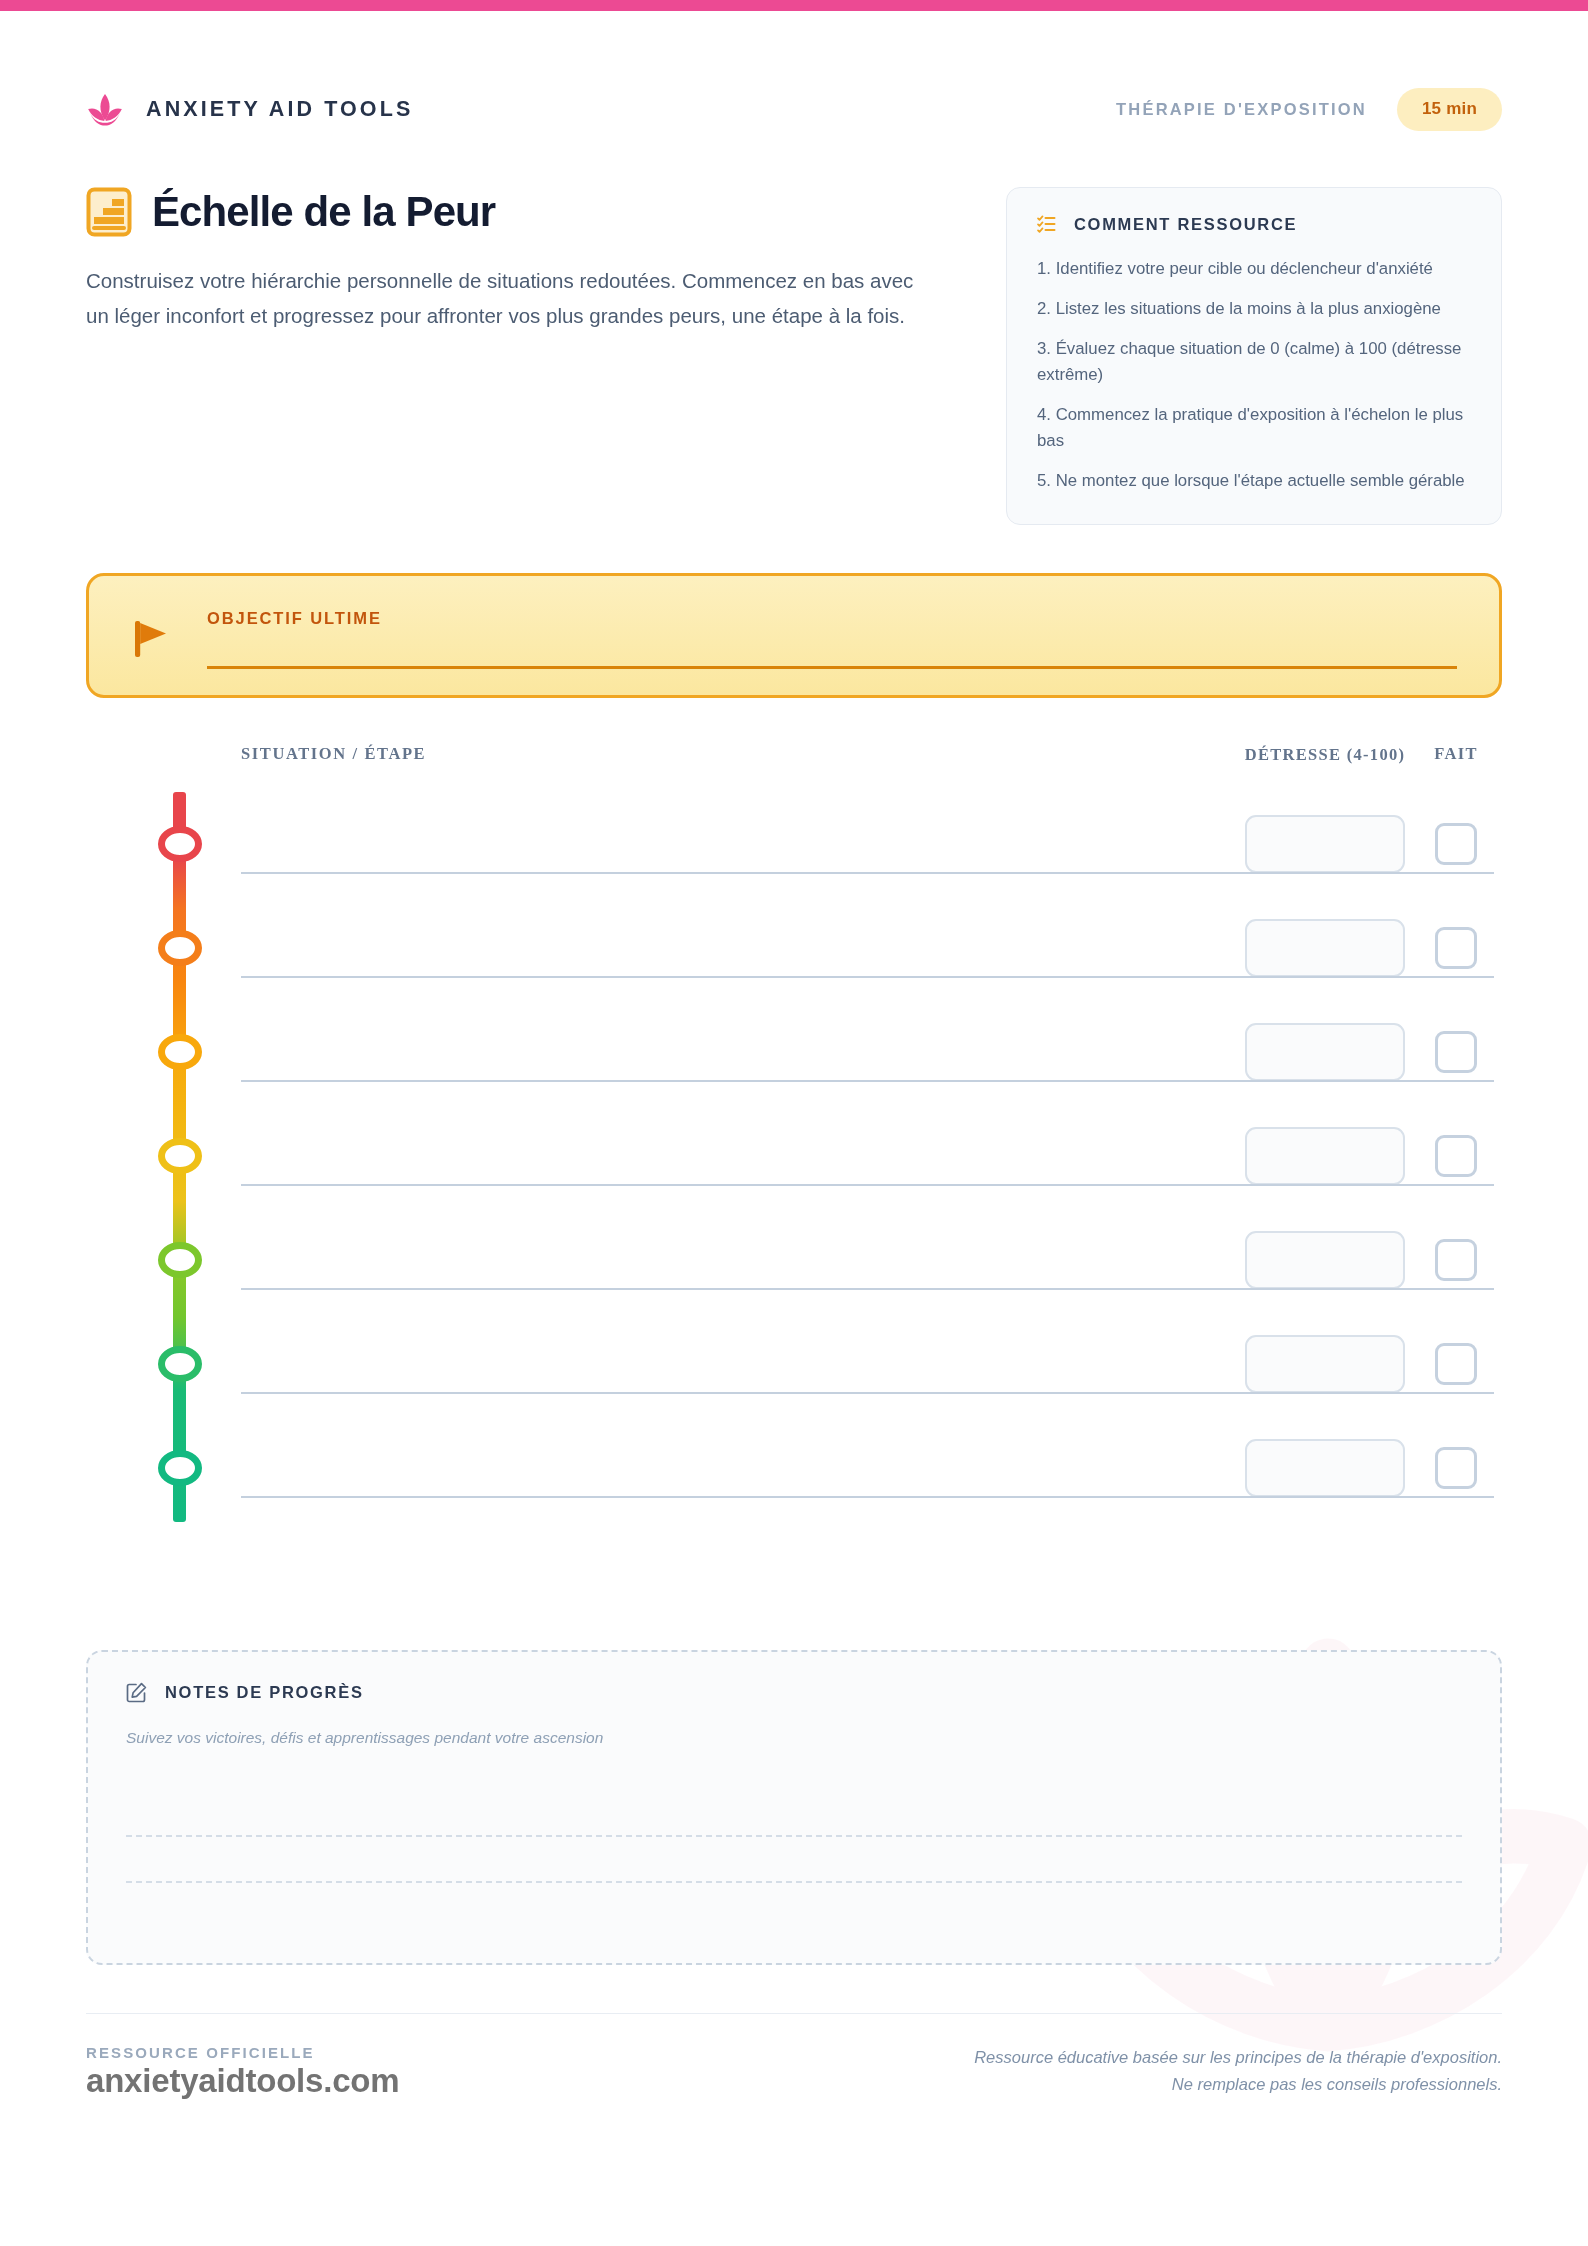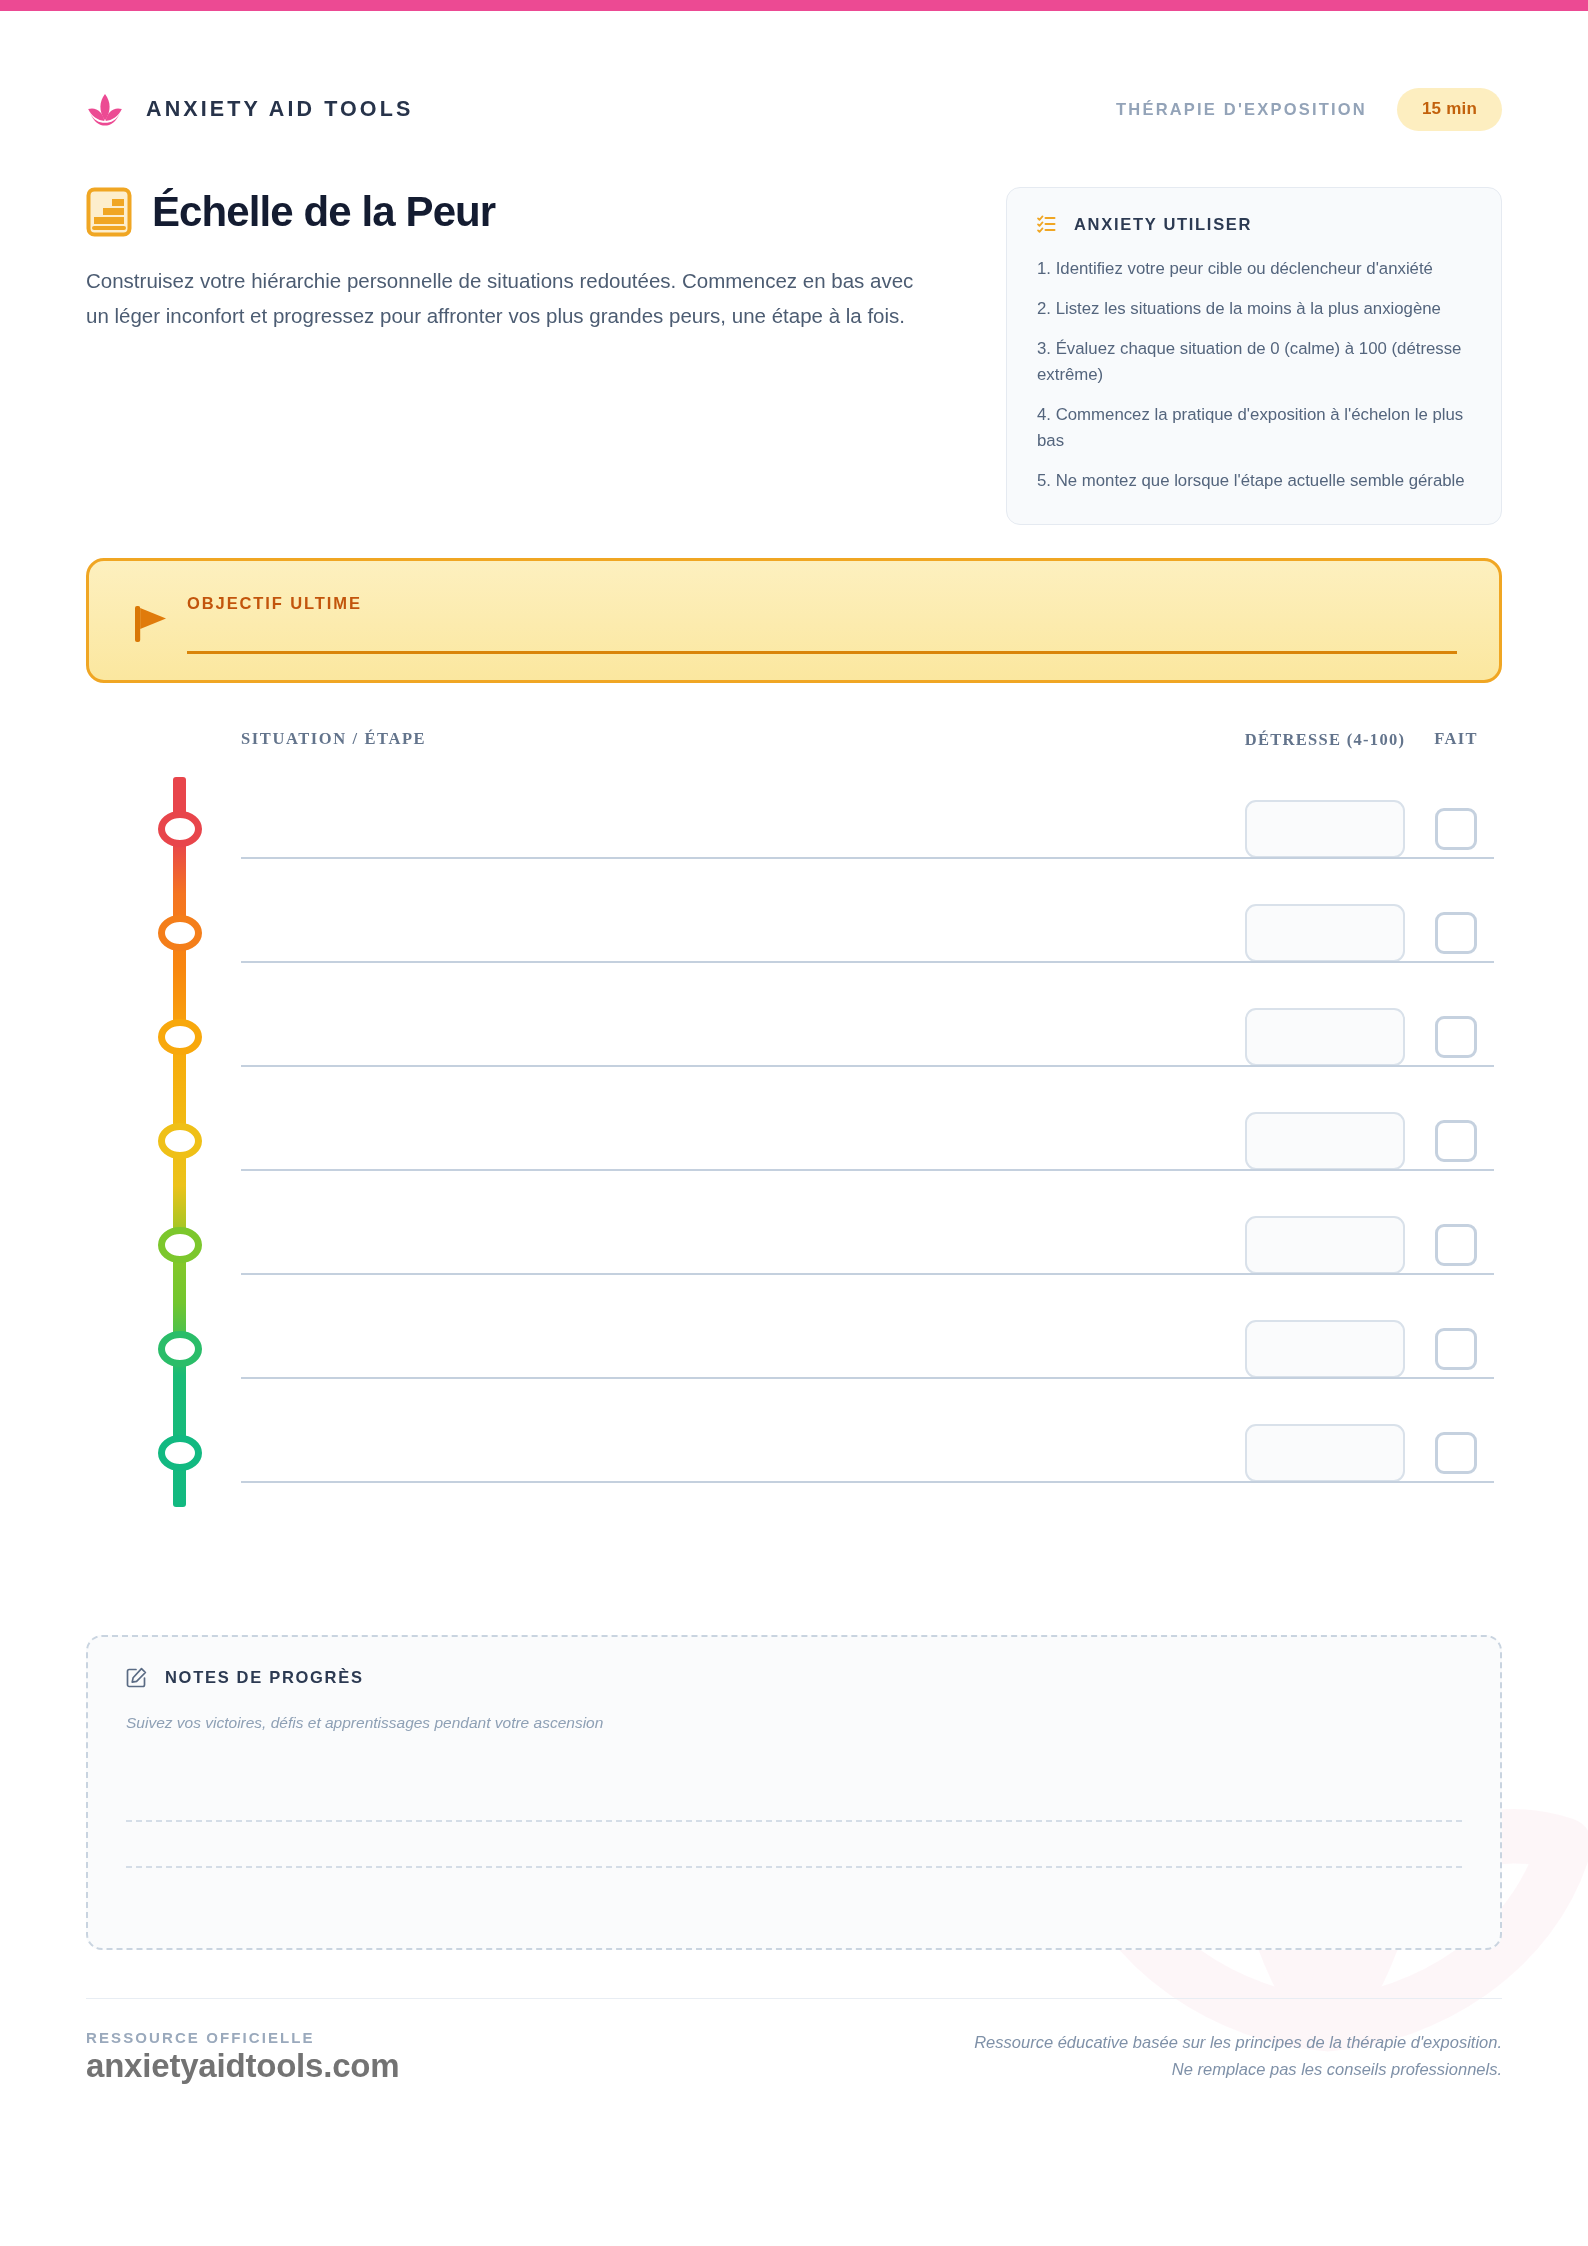--- a/index.html
+++ b/index.html
@@ -140,28 +140,28 @@
   .howto-step {
     font-size: 16.8px;
     line-height: 1.55;
     color: #54657d;
     margin-bottom: 14px;
   }
   .howto-step:last-child { margin-bottom: 0; }
 
   
   .goal {
-    margin-top: 33px;
+    margin-top: 48px;
     background: linear-gradient(180deg, #fdf0bf 0%, #fbe79f 100%);
     border: 3px solid #f0a623;
     border-radius: 18px;
     padding: 33px 42px 26px;
     display: flex;
     align-items: flex-start;
-    gap: 16px;
+    gap: 36px;
   }
   .goal-flag { width: 40px; height: 42px; flex: 0 0 40px; margin-top: 8px; }
   .goal-body { flex: 1; }
   .goal-label {
     font-size: 16.5px;
     font-weight: 800;
     letter-spacing: 1.9px;
     color: #c2550c;
   }
   .goal-line {
@@ -416,21 +416,21 @@
           <svg class="howto-icon" viewBox="0 0 20 20">
             <g fill="#f0a623">
               <rect x="7.5" y="3" width="11" height="2.1" rx="1"></rect>
               <rect x="7.5" y="9" width="11" height="2.1" rx="1"></rect>
               <rect x="7.5" y="15" width="11" height="2.1" rx="1"></rect>
               <path d="M1 4.3 l1.5 1.6 L5.5 2.4" stroke="#f0a623" stroke-width="1.7" fill="none" stroke-linecap="round" stroke-linejoin="round"></path>
               <path d="M1 10.3 l1.5 1.6 L5.5 8.4" stroke="#f0a623" stroke-width="1.7" fill="none" stroke-linecap="round" stroke-linejoin="round"></path>
               <path d="M1 16.3 l1.5 1.6 L5.5 14.4" stroke="#f0a623" stroke-width="1.7" fill="none" stroke-linecap="round" stroke-linejoin="round"></path>
             </g>
           </svg>
-          <span class="howto-title">ANXIETY UTILISER</span>
+          <span class="howto-title">COMMENT RESSOURCE</span>
         </div>
         <p class="howto-step">1. Identifiez votre peur cible ou déclencheur d'anxiété</p>
         <p class="howto-step">2. Listez les situations de la moins à la plus anxiogène</p>
         <p class="howto-step">3. Évaluez chaque situation de 0 (calme) à 100 (détresse extrême)</p>
         <p class="howto-step">4. Commencez la pratique d'exposition à l'échelon le plus bas</p>
         <p class="howto-step">5. Ne montez que lorsque l'étape actuelle semble gérable</p>
       </div>
 
     </div>
 

